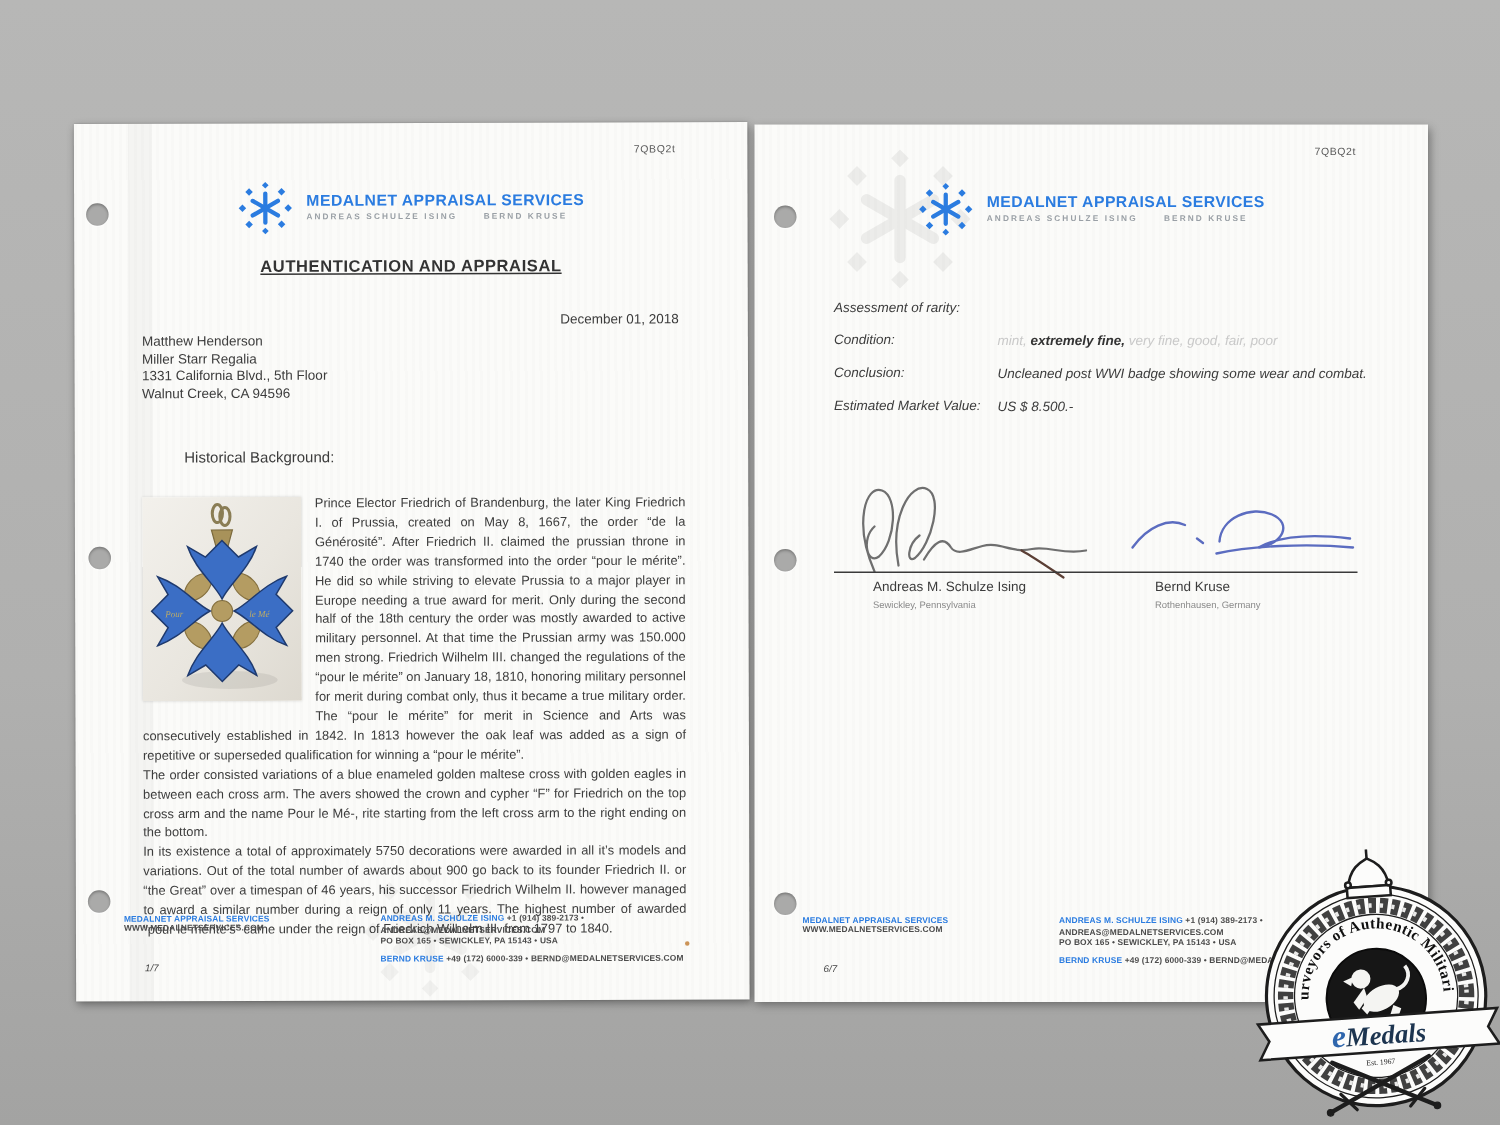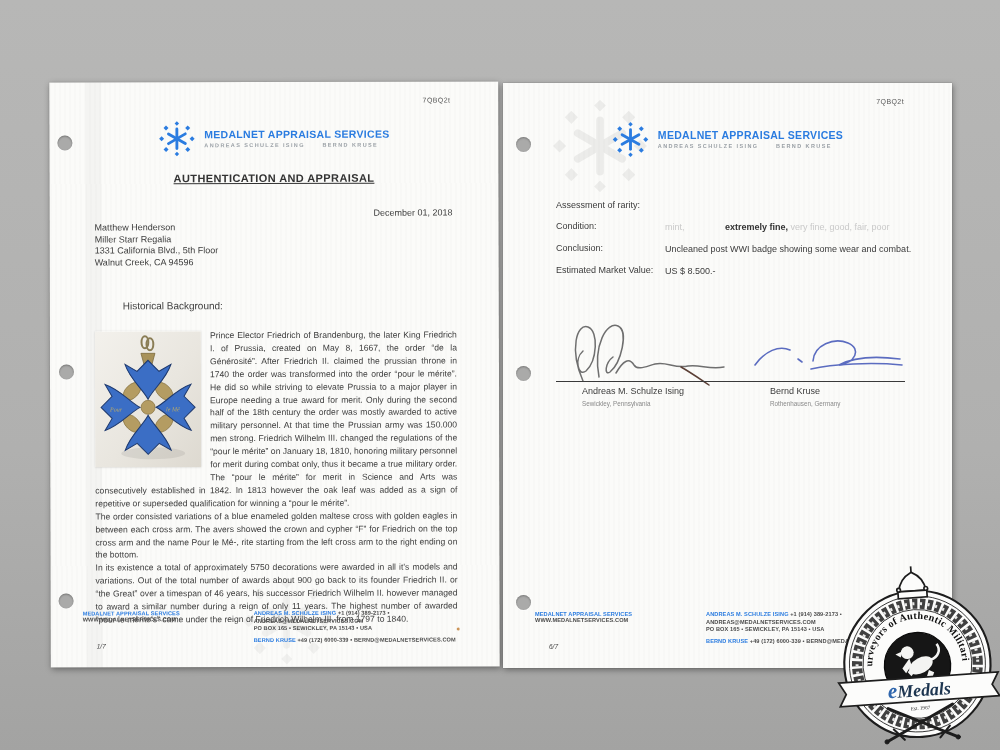--- a/index.html
+++ b/index.html
@@ -44,25 +44,25 @@
   .footer .line{line-height:7.5px;}
   .footer .gap{margin-top:4px;}
   .page-num{position:absolute;top:560px;left:46px;font-size:6.5px;color:#444;font-style:italic;}
 
   .watermark{position:absolute;color:#000;opacity:.05;}
 
   .speck{position:absolute;width:3px;height:3px;border-radius:50%;background:#c07a30;opacity:.8;}
 
   
   .rows{position:absolute;top:117px;left:53px;width:360px;font-size:9px;color:#3c3c3c;}
-  .row{position:relative;margin-bottom:9px;min-height:12px;}
+  .row{position:relative;margin-bottom:9px;min-height:12px;font-style:italic;}
   .row .label{position:absolute;left:0;top:0;width:105px;}
   .row .value{margin-left:109px;width:248px;line-height:13px;white-space:pre-wrap;}
   .cond-light{color:#c9c9c9;text-align:right;}
-  .cond-bold{color:#333;font-weight:bold;margin-left:38px;}
+  .cond-bold{color:#333;font-weight:bold;}
 
   .sig-line{position:absolute;top:298px;left:53px;width:349px;border-top:1px solid #3a3a3a;}
   .sig-name{position:absolute;top:303px;font-size:9px;color:#3c3c3c;}
   .sig-loc{position:absolute;top:317px;font-size:6.3px;color:#8a8a8a;}
   .sig1-svg{position:absolute;left:58px;top:232px;width:175px;height:72px;}
   .sig2-svg{position:absolute;left:246px;top:252px;width:160px;height:48px;}
 
   
   .emedals-badge{position:absolute;left:832px;top:566px;width:170px;height:184px;z-index:50;transform:rotate(-4deg);}
   .hidden-defs{position:absolute;width:0;height:0;overflow:hidden;}

